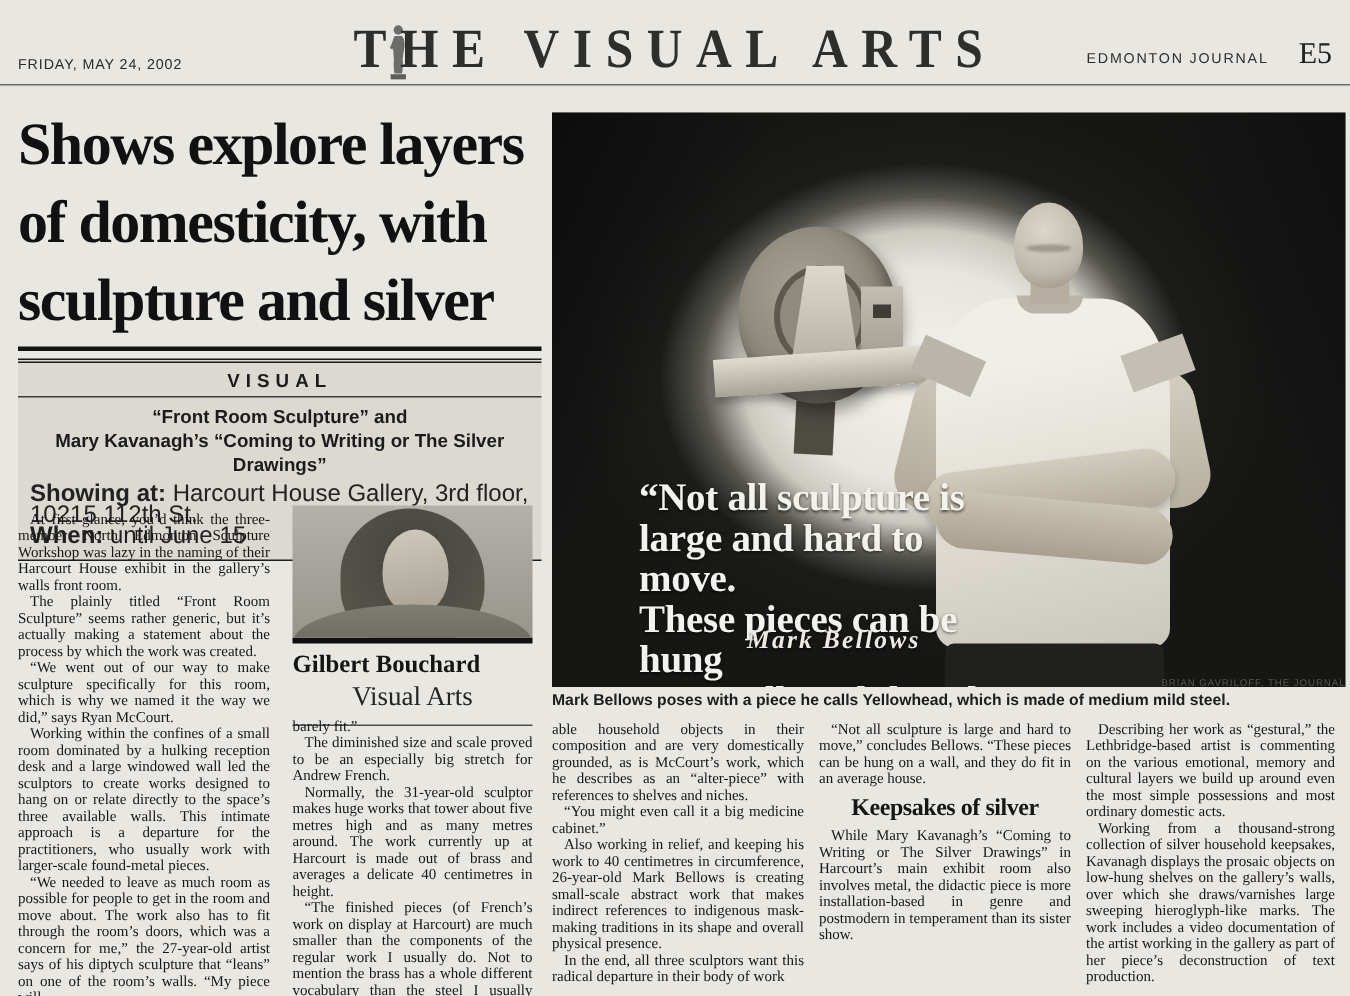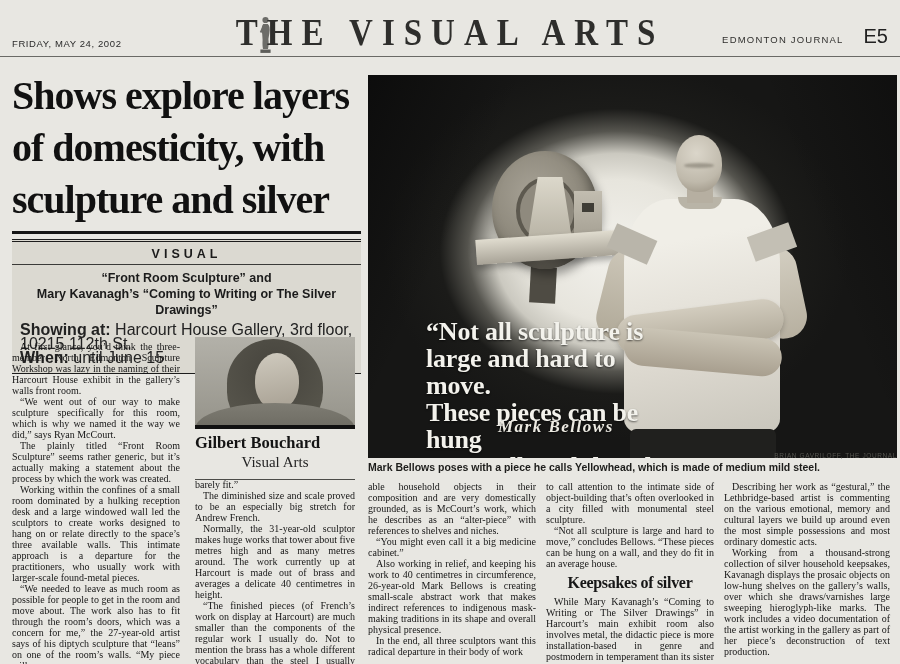--- a/index.html
+++ b/index.html
@@ -11,39 +11,39 @@
     font-family:"Liberation Serif", serif;
     overflow:hidden;
   }
   
   .masthead { position:absolute; top:0; left:0; width:900px; height:57px; border-bottom:1px solid #6a6a66; }
   .mh-date { position:absolute; left:12px; bottom:7px; font-family:"Liberation Sans",sans-serif; font-size:9.5px; letter-spacing:.6px; color:#2a2a2a; }
   .mh-title { position:absolute; left:0; right:0; top:13px; text-align:center; font-weight:bold; font-size:33px; letter-spacing:9px; color:#2e2e2c; transform:scaleY(1.12); transform-origin:top center; white-space:nowrap; }
   .mh-statue { position:absolute; left:258px; top:16px; width:15px; height:38px; }
   .mh-right { position:absolute; right:12px; bottom:8px; text-align:right; }
   .mh-pub { font-family:"Liberation Sans",sans-serif; font-size:9.5px; letter-spacing:1.2px; color:#2f2f2d; vertical-align:baseline; margin-right:16px; }
-  .mh-page { font-family:Liberation Sans, sans-serif; font-size:20px; color:#222; }
+  .mh-page { font-family:Liberation Serif, serif; font-size:20px; color:#222; }
   
   .headline { position:absolute; left:12px; top:70px; width:352px; font-size:40px; line-height:52px; letter-spacing:-1px; color:#111; }
   .headline-rule { position:absolute; left:12px; top:231px; width:349px; height:3px; background:#151515; }
   
   .preview { position:absolute; left:12px; top:239px; width:349px; background:#dbd9d1; border-top:3px double #1d1d1d; border-bottom:1px solid #1d1d1d; }
   .pv-label { text-align:center; font-family:"Liberation Sans",sans-serif; font-weight:bold; font-size:12.5px; letter-spacing:4px; padding:5px 0 3px; border-bottom:1px solid #3a3a38; }
   .pv-titles { text-align:center; font-family:"Liberation Sans",sans-serif; font-weight:bold; font-size:12.5px; line-height:16px; padding:5px 4px 4px; }
   .pv-details { font-family:"Liberation Sans",sans-serif; font-size:16px; line-height:14px; padding:1px 8px 8px; color:#222; }
   .pv-details b { font-weight:bold; }
   
   .byline { position:absolute; left:195px; top:337px; width:160px; }
   .gb-photo { position:relative; width:160px; height:88px; overflow:hidden; background:linear-gradient(#b3b1a9,#96948b); }
   .gb-hair { position:absolute; left:32px; top:2px; width:96px; height:92px; border-radius:48% 52% 42% 42%; background:radial-gradient(circle at 50% 35%, #45433c, #55534a 70%, #605d53); }
   .gb-face { position:absolute; left:60px; top:16px; width:44px; height:56px; border-radius:50% 50% 46% 46%; background:linear-gradient(170deg,#cfcabe,#ada699 85%); }
   .gb-shoulders { position:absolute; left:0; bottom:-4px; width:160px; height:26px; border-radius:50% 50% 0 0/100% 100% 0 0; background:linear-gradient(#7e7c73,#6d6b62); }
   .gb-bar { width:160px; height:4px; background:#111; margin-top:0; }
   .gb-name { text-align:left; font-weight:bold; font-size:16.5px; margin-top:4px; color:#141414; }
-  .gb-col { text-align:center; font-size:15px; margin-top:1px; color:#242424; }
+  .gb-col { text-align:center; font-size:18px; margin-top:1px; color:#242424; }
   .gb-rule { width:160px; height:1px; background:#4c4c48; margin-top:8px; }
   
   .col { position:absolute; font-size:10px; line-height:11px; text-align:justify; color:#161616; }
   .col p { text-indent:8px; }
   .col p.noindent { text-indent:0; }
   #col1 { left:12px;  top:341px; width:168px; }
   #col2 { left:195px; top:479px; width:160px; }
   #col3 { left:368px; top:481px; width:168px; }
   #col4 { left:546px; top:481px; width:168px; }
   #col5 { left:724px; top:481px; width:166px; }
@@ -159,43 +159,42 @@
 These pieces can be hung
 on a wall, and they do fit
 in an average house.”</div>
   <div class="pq-attr">Mark Bellows</div>
 </div>
 <div class="credit">BRIAN GAVRILOFF, THE JOURNAL</div>
 <div class="caption">Mark Bellows poses with a piece he calls Yellowhead, which is made of medium mild steel.</div>
 
 <div id="col1" class="col">
   <p>At first glance, you’d think the three-member North Edmonton Sculpture Workshop was lazy in the naming of their Harcourt House exhibit in the gallery’s walls front room.</p>
+  <p>The plainly titled “Front Room Sculpture” seems rather generic, but it’s actually making a statement about the process by which the work was created.</p>
   <p>“We went out of our way to make sculpture specifically for this room, which is why we named it the way we did,” says Ryan McCourt.</p>
-  <p>The plainly titled “Front Room Sculpture” seems rather generic, but it’s actually making a statement about the process by which the work was created.</p>
   <p>Working within the confines of a small room dominated by a hulking reception desk and a large windowed wall led the sculptors to create works designed to hang on or relate directly to the space’s three available walls. This intimate approach is a departure for the practitioners, who usually work with larger-scale found-metal pieces.</p>
   <p>“We needed to leave as much room as possible for people to get in the room and move about. The work also has to fit through the room’s doors, which was a concern for me,” the 27-year-old artist says of his diptych sculpture that “leans” on one of the room’s walls. “My piece will</p>
 </div>
 
 <div id="col2" class="col">
   <p class="noindent">barely fit.”</p>
   <p>The diminished size and scale proved to be an especially big stretch for Andrew French.</p>
   <p>Normally, the 31-year-old sculptor makes huge works that tower about five metres high and as many metres around. The work currently up at Harcourt is made out of brass and averages a delicate 40 centimetres in height.</p>
   <p>“The finished pieces (of French’s work on display at Harcourt) are much smaller than the components of the regular work I usually do. Not to mention the brass has a whole different vocabulary than the steel I usually sculpt.”</p>
 
 </div>
 
 <div id="col3" class="col">
   <p class="noindent">able household objects in their composition and are very domestically grounded, as is McCourt’s work, which he describes as an “alter-piece” with references to shelves and niches.</p>
   <p>“You might even call it a big medicine cabinet.”</p>
   <p>Also working in relief, and keeping his work to 40 centimetres in circumference, 26-year-old Mark Bellows is creating small-scale abstract work that makes indirect references to indigenous mask-making traditions in its shape and overall physical presence.</p>
   <p>In the end, all three sculptors want this radical departure in their body of work</p>
 </div>
 
 <div id="col4" class="col">
-  <p class="noindent">to call attention to the intimate side of object-building that’s often overlooked in a city filled with monumental steel sculpture.</p>
   <p>“Not all sculpture is large and hard to move,” concludes Bellows. “These pieces can be hung on a wall, and they do fit in an average house.</p>
   <h2 class="subhead">Keepsakes of silver</h2>
   <p>While Mary Kavanagh’s “Coming to Writing or The Silver Drawings” in Harcourt’s main exhibit room also involves metal, the didactic piece is more installation-based in genre and postmodern in temperament than its sister show.</p>
 </div>
 
 <div id="col5" class="col">
   <p>Describing her work as “gestural,” the Lethbridge-based artist is commenting on the various emotional, memory and cultural layers we build up around even the most simple possessions and most ordinary domestic acts.</p>
   <p>Working from a thousand-strong collection of silver household keepsakes, Kavanagh displays the prosaic objects on low-hung shelves on the gallery’s walls, over which she draws/varnishes large sweeping hieroglyph-like marks. The work includes a video documentation of the artist working in the gallery as part of her piece’s deconstruction of text production.</p>
 </div>
 

